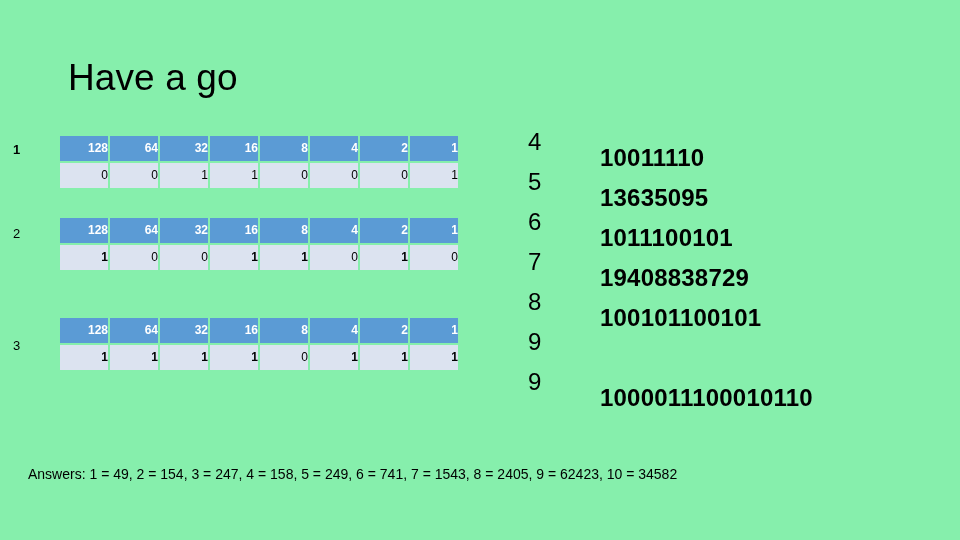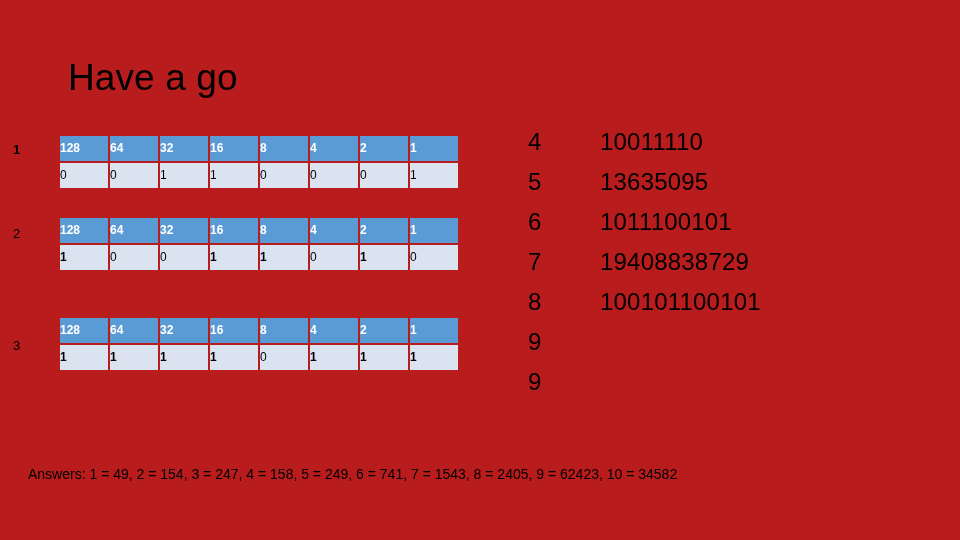--- a/index.html
+++ b/index.html
@@ -15,21 +15,21 @@
     font-family: "Liberation Sans", sans-serif;
     color: #000000;
     position: relative;
   }
   .slide {
     position: absolute;
     left: 0;
     top: 0;
     width: 960px;
     height: 540px;
-    background: #b91c1c;
+    background: #86efac;
   }
 
   
   .slide-title {
     position: absolute;
     left: 68px;
     top: 56px;
     font-size: 37px;
     font-weight: 300;
     letter-spacing: 0.1px;
@@ -72,21 +72,21 @@
     border-spacing: 2px 2px;
     width: 400px;
     table-layout: fixed;
     margin: 0;
     padding: 0;
   }
   .bin-table td {
     width: 48px;
     height: 25px;
     padding: 0;
-    text-align: left;
+    text-align: right;
     vertical-align: middle;
     font-size: 12px;
     line-height: 25px;
   }
   .bin-table tr.header-row td {
     background: #5b9bd5;
     color: #ffffff;
     font-weight: bold;
   }
   .bin-table tr.data-row td {
@@ -117,23 +117,24 @@
   .binary-list-item .num {
     position: absolute;
     left: 8px;
     top: 0;
     width: 70px;
     text-align: left;
   }
   .binary-list-item .bits {
     position: absolute;
     left: 80px;
-    top: 0;
+    top: 16px;
     text-align: left;
     letter-spacing: 0.2px;
+    font-weight: bold;
   }
 
   
   .answers {
     position: absolute;
     left: 28px;
     top: 466px;
     font-size: 14px;
     font-weight: 300;
     color: #000000;
@@ -254,18 +255,19 @@
     </div>
     <div class="binary-list-item">
       <span class="num">8</span>
       <span class="bits">100101100101</span>
     </div>
     <div class="binary-list-item">
       <span class="num">9</span>
     </div>
     <div class="binary-list-item">
       <span class="num">9</span>
+      <span class="bits">1000011100010110</span>
     </div>
   </div>
 
   <div class="answers">Answers: 1 = 49, 2 = 154, 3 = 247, 4 = 158, 5 = 249, 6 = 741, 7 = 1543, 8 = 2405, 9 = 62423, 10 = 34582</div>
 
 </div>
 
 </body></html>

